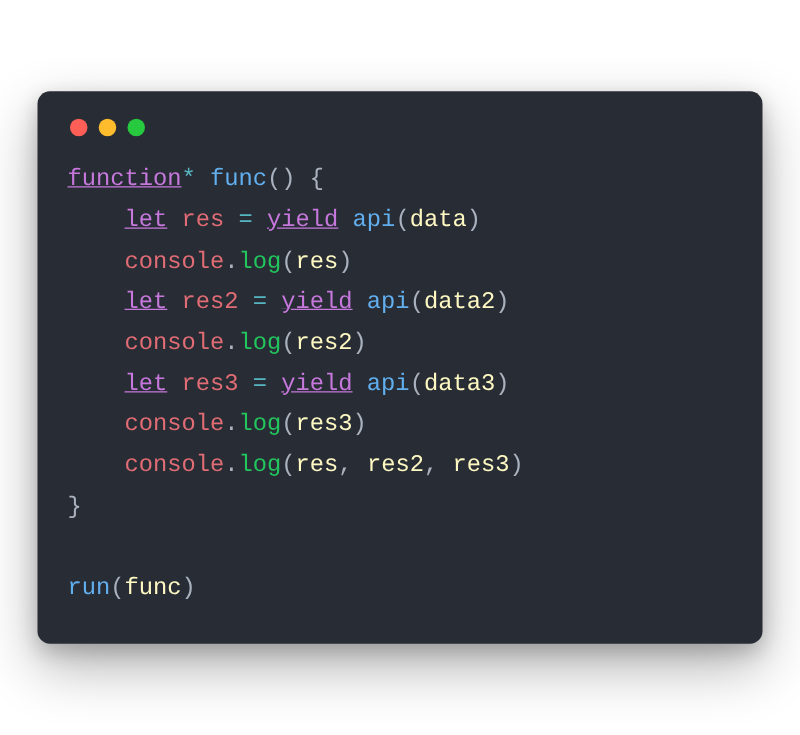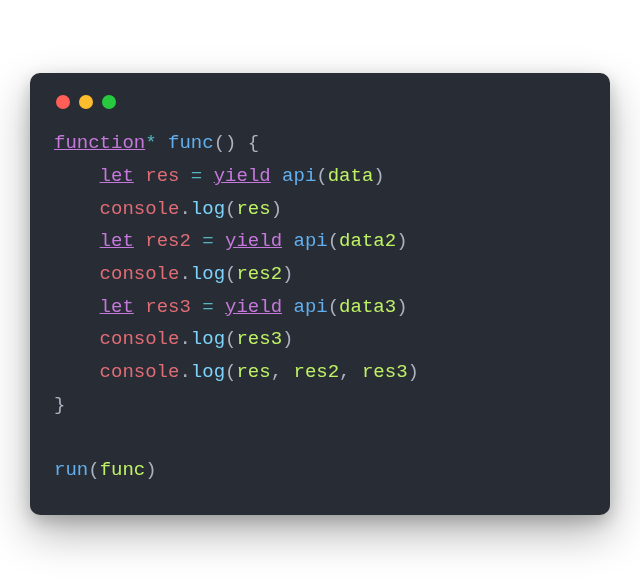--- a/index.html
+++ b/index.html
@@ -39,22 +39,22 @@
   pre.code {
     font-family: inherit;
     font-size: 19px;
     line-height: 1.72;
     white-space: pre;
     color: #abb2bf;
   }
   .tok-kw     { color: #c678dd; text-decoration: underline; } 
   .tok-fn     { color: #61afef; } 
   .tok-var    { color: #e06c75; } 
-  .tok-prop   { color: #7dd3fc; } 
-  .tok-param  { color: #bef264; } 
+  .tok-prop   { color: #22c55e; } 
+  .tok-param  { color: #fef9c3; } 
   .tok-op     { color: #56b6c2; } 
   .tok-punc   { color: #abb2bf; } 
   .tok-plain  { color: #abb2bf; }
 </style>
 </head>
 <body>
 
 <div class="stage">
   <div class="window">
     <div class="titlebar">

